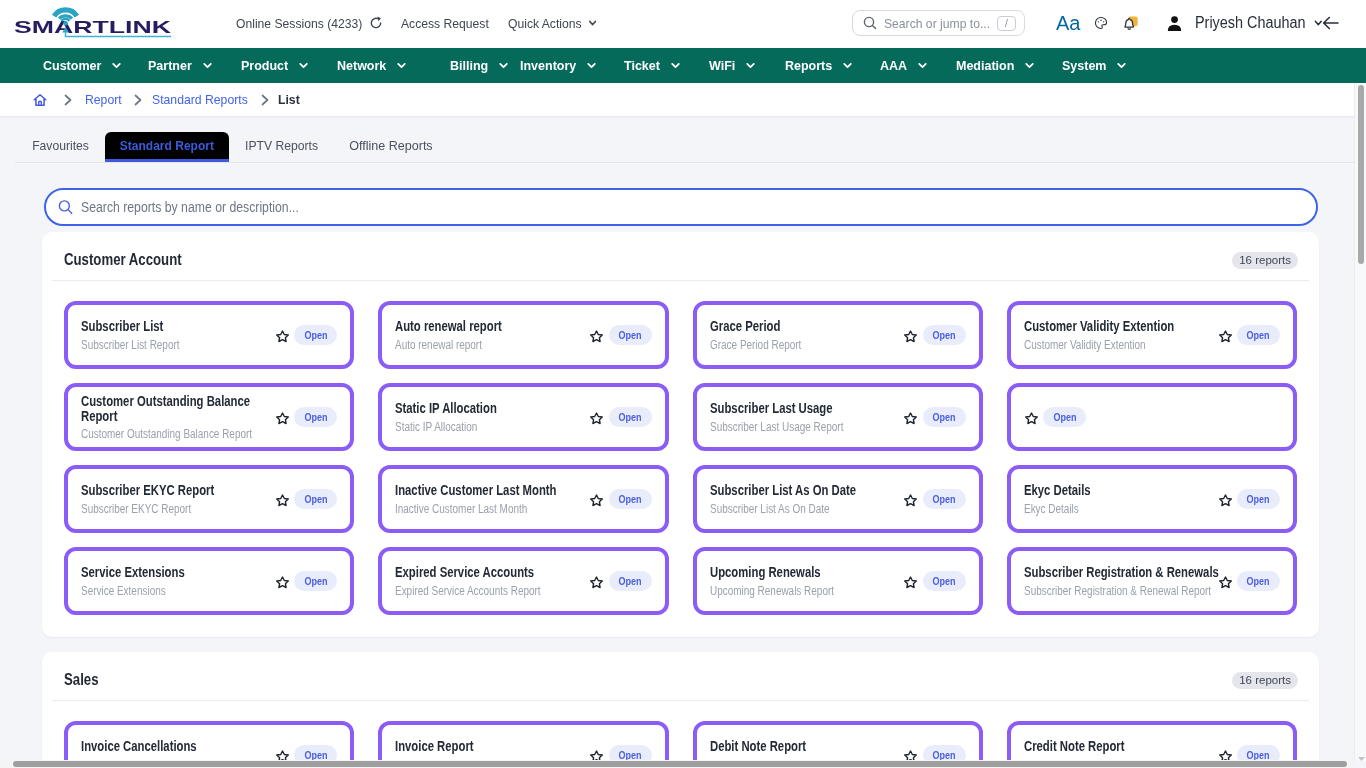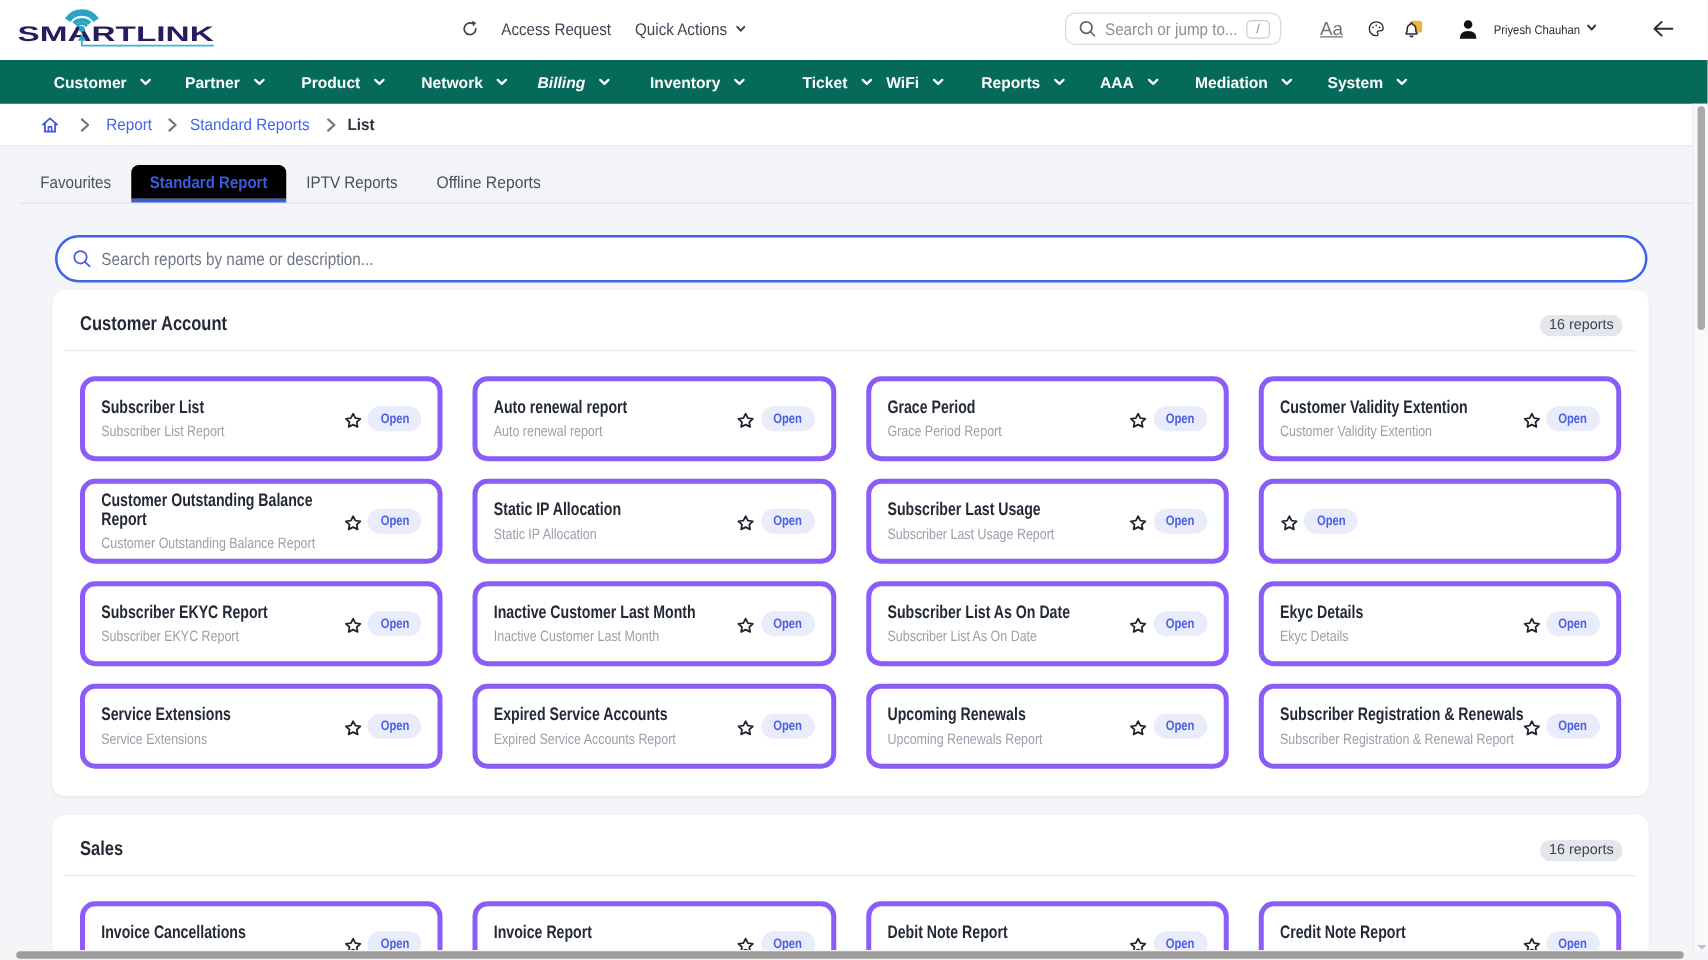--- a/index.html
+++ b/index.html
@@ -64,20 +64,23 @@
   <g stroke="#2ba4c4" fill="none">
     <path d="M40.1 15.1 A13.6 13.6 0 0 1 62.9 15.1" stroke-width="5.2"></path>
     <path d="M45.1 17.7 A8.8 8.8 0 0 1 57.9 17.7" stroke-width="3.2"></path>
     <path d="M47.5 19.9 A4.8 4.8 0 0 1 55.5 19.9" stroke-width="2.3"></path>
   </g>
   <ellipse cx="51.5" cy="22.3" rx="2.4" ry="2.2" fill="#2ba4c4"></ellipse>
   <path d="M51.5 26 L54.7 31.6 L48.3 31.6 Z" fill="#2ba4c4"></path>
   <path d="M51.5 30.5 L51.5 35.5 L157 35.5" fill="none" stroke="#3fb3d0" stroke-width="1.5"></path>
 </svg>
     </div>
+  <div class="item" style="left:236px;">
+      <span class="sx" style="transform:scaleX(.9);">Online Sessions (4233)</span>
+    </div>
   <div class="item" style="left:369px;" id="refresh">
       <svg width="14" height="14" viewBox="0 0 15 15">
         <path d="M12.5 7.5 A5 5 0 1 1 9.5 2.9" fill="none" stroke="#3e4653" stroke-width="1.5" stroke-linecap="round"></path>
         <path d="M9 0.6 L12.8 2.4 L10.2 5.6 Z" fill="#3e4653"></path>
       </svg>
     </div>
   <div class="item" style="left:401px;">
       <span class="sx" style="transform:scaleX(.9);">Access Request</span>
     </div>
   <div class="item" style="left:508px;">
@@ -86,21 +89,21 @@
         </svg></span>
     </div>
   <div class="item" style="left:852px; top:10px; height:26px; width:173px; border:1.5px solid #d7dade; border-radius:8px; color:#8a909c; font-size:13.5px;">
     <svg style="margin-left:10px; flex:0 0 auto;" width="14" height="14" viewBox="0 0 14 14">
         <circle cx="6" cy="6" r="4.6" fill="none" stroke="#5f6671" stroke-width="1.4"></circle>
         <path d="M9.4 9.4 L12.6 12.6" stroke="#5f6671" stroke-width="1.4" stroke-linecap="round"></path>
       </svg>
     <span class="sx" style="transform:scaleX(.9); margin-left:7px;">Search or jump to...</span>
     <span style="position:absolute; left:144px; top:5px; width:19px; height:15px; border:1px solid #c9cdd4; border-radius:4px; font-size:10.5px; text-align:center; line-height:13px; color:#8a909c;">/</span>
   </div>
-  <div class="item" style="left:1056px; color:#737373; font-size:15px;text-decoration:underline;">Aa</div>
+  <div class="item" style="left:1056px; color:#0369a1; font-size:20px;">Aa</div>
   <div class="item" style="left:1094px;" id="palette">
       <svg width="14" height="14" viewBox="0 0 24 24">
         <path d="M12 2.5 C6.5 2.5 2.5 6.6 2.5 12 C2.5 17.4 6.6 21.5 12 21.5 C13.5 21.5 14.4 20.6 14.4 19.4 C14.4 18.7 14.1 18.3 13.8 17.9 C13.5 17.5 13.3 17.2 13.3 16.7 C13.3 15.6 14.2 14.9 15.3 14.9 L17.5 14.9 C19.7 14.9 21.5 13.2 21.5 11 C21.5 6.2 17.2 2.5 12 2.5 Z" fill="none" stroke="#272e3a" stroke-width="1.8"></path>
         <circle cx="7.5" cy="10" r="1.2" fill="#272e3a"></circle>
         <circle cx="12" cy="7.2" r="1.2" fill="#272e3a"></circle>
         <circle cx="16.5" cy="10" r="1.2" fill="#272e3a"></circle>
       </svg>
     </div>
   <div class="item" style="left:1123px;" id="bell">
       <svg width="15" height="15" viewBox="0 0 15 15">
@@ -108,21 +111,21 @@
         <path d="M2.4 11.2 Q1.6 11.2 2 10.5 Q2.8 9.4 2.8 7.2 Q2.8 4.2 5.3 3.6 Q5.3 2.5 6.2 2.5 Q7.1 2.5 7.1 3.6 Q9.6 4.2 9.6 7.2 Q9.6 9.4 10.4 10.5 Q10.8 11.2 10 11.2 Z" fill="#fff" stroke="#272e3a" stroke-width="1.25" stroke-linejoin="round"></path>
         <path d="M5.1 12.8 Q6.2 13.9 7.3 12.8" fill="none" stroke="#272e3a" stroke-width="1.25" stroke-linecap="round"></path>
       </svg>
     </div>
   <div class="item" style="left:1166px;" id="avatar">
       <svg width="17" height="17" viewBox="0 0 17 17">
         <circle cx="8.5" cy="4.6" r="3.4" fill="#111"></circle>
         <path d="M1.8 16 Q1.8 9.8 8.5 9.8 Q15.2 9.8 15.2 16 Z" fill="#111"></path>
       </svg>
     </div>
-  <div class="item" style="left:1195px; color:#272e3a; font-size:10px;">
+  <div class="item" style="left:1195px; color:#272e3a; font-size:16px;">
       <span class="sx" style="transform:scaleX(.9);">Priyesh Chauhan&nbsp;&nbsp;<svg width="10" height="10" viewBox="0 0 10 10">
           <path d="M1.8 3.4 L5 6.6 L8.2 3.4" fill="none" stroke="#272e3a" stroke-width="1.5" stroke-linecap="round" stroke-linejoin="round"></path>
         </svg></span>
     </div>
   <div class="item" style="left:1322px;">
       <svg width="17" height="14" viewBox="0 0 17 14">
         <path d="M16 7 L1.8 7 M7.3 1.5 L1.6 7 L7.3 12.5" fill="none" stroke="#272e3a" stroke-width="1.6" stroke-linecap="round" stroke-linejoin="round"></path>
       </svg>
     </div>
 </div>
@@ -133,27 +136,27 @@
       </svg></div>
     <div class="ni" style="left:148px;">Partner<svg width="11" height="11" viewBox="0 0 11 11">
         <path d="M2.2 3.9 L5.5 7.1 L8.8 3.9" fill="none" stroke="#fff" stroke-width="1.8" stroke-linecap="round" stroke-linejoin="round"></path>
       </svg></div>
     <div class="ni" style="left:241px;">Product<svg width="11" height="11" viewBox="0 0 11 11">
         <path d="M2.2 3.9 L5.5 7.1 L8.8 3.9" fill="none" stroke="#fff" stroke-width="1.8" stroke-linecap="round" stroke-linejoin="round"></path>
       </svg></div>
     <div class="ni" style="left:337px;">Network<svg width="11" height="11" viewBox="0 0 11 11">
         <path d="M2.2 3.9 L5.5 7.1 L8.8 3.9" fill="none" stroke="#fff" stroke-width="1.8" stroke-linecap="round" stroke-linejoin="round"></path>
       </svg></div>
-    <div class="ni" style="left:430px;font-style:italic;">Billing<svg width="11" height="11" viewBox="0 0 11 11">
+    <div class="ni" style="left:450px;">Billing<svg width="11" height="11" viewBox="0 0 11 11">
         <path d="M2.2 3.9 L5.5 7.1 L8.8 3.9" fill="none" stroke="#fff" stroke-width="1.8" stroke-linecap="round" stroke-linejoin="round"></path>
       </svg></div>
     <div class="ni" style="left:520px;">Inventory<svg width="11" height="11" viewBox="0 0 11 11">
         <path d="M2.2 3.9 L5.5 7.1 L8.8 3.9" fill="none" stroke="#fff" stroke-width="1.8" stroke-linecap="round" stroke-linejoin="round"></path>
       </svg></div>
-    <div class="ni" style="left:624px;margin-left:18px;">Ticket<svg width="11" height="11" viewBox="0 0 11 11">
+    <div class="ni" style="left:624px;">Ticket<svg width="11" height="11" viewBox="0 0 11 11">
         <path d="M2.2 3.9 L5.5 7.1 L8.8 3.9" fill="none" stroke="#fff" stroke-width="1.8" stroke-linecap="round" stroke-linejoin="round"></path>
       </svg></div>
     <div class="ni" style="left:709px;">WiFi<svg width="11" height="11" viewBox="0 0 11 11">
         <path d="M2.2 3.9 L5.5 7.1 L8.8 3.9" fill="none" stroke="#fff" stroke-width="1.8" stroke-linecap="round" stroke-linejoin="round"></path>
       </svg></div>
     <div class="ni" style="left:785px;">Reports<svg width="11" height="11" viewBox="0 0 11 11">
         <path d="M2.2 3.9 L5.5 7.1 L8.8 3.9" fill="none" stroke="#fff" stroke-width="1.8" stroke-linecap="round" stroke-linejoin="round"></path>
       </svg></div>
     <div class="ni" style="left:880px;">AAA<svg width="11" height="11" viewBox="0 0 11 11">
         <path d="M2.2 3.9 L5.5 7.1 L8.8 3.9" fill="none" stroke="#fff" stroke-width="1.8" stroke-linecap="round" stroke-linejoin="round"></path>

